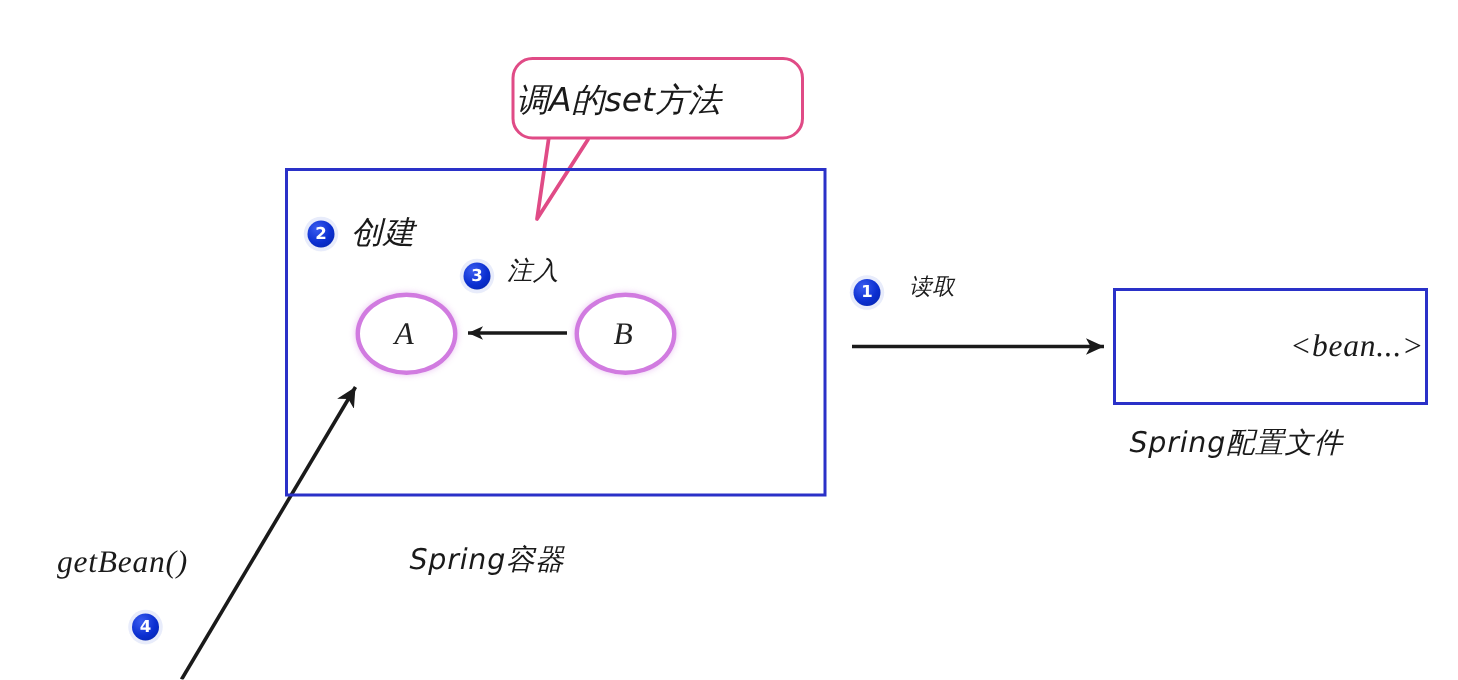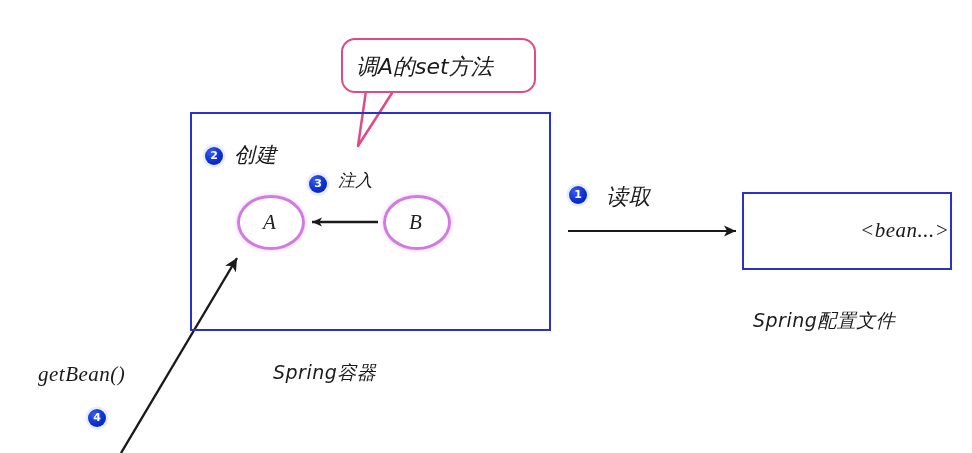--- a/index.html
+++ b/index.html
@@ -116,40 +116,40 @@
   <g>
     <line x1="568" y1="231" x2="736" y2="231" stroke="#1a1a1a" stroke-width="2.2" marker-end="url(#arrowRight)"></line>
   </g>
 
   <g>
     <line x1="121" y1="453" x2="237" y2="258" stroke="#1a1a1a" stroke-width="2.4" marker-end="url(#arrowDiag)"></line>
   </g>
 </svg>
 
 <div class="bubble" style="left:341px; top:38px; width:195px; height:55px;"></div>
-<div class="bubble-text lbl-cn" style="left:356px; top:52px;">调A的set方法</div>
+<div class="bubble-text lbl-cn" style="left:344px; top:52px;">调A的set方法</div>
 
 <div class="box" style="left:190px; top:112px; width:361px; height:219px;"></div>
 
 <div class="lbl lbl-cn" style="left:273px; top:360px; font-size:19px;text-align:right;">Spring容器</div>
 
 <div class="badge" style="left:205px; top:147px;">2</div>
 <div class="lbl lbl-cn" style="left:234px; top:141px; font-size:21px;">创建</div>
 
 <div class="badge" style="left:309px; top:175px;">3</div>
 <div class="lbl lbl-cn" style="left:338px; top:169px; font-size:17px;">注入</div>
 
 <div class="node" style="left:237px; top:195px; width:68px; height:55px;"></div>
 <div class="node-text" style="left:263px; top:210px;">A</div>
 
 <div class="node" style="left:383px; top:195px; width:68px; height:55px;"></div>
 <div class="node-text" style="left:409px; top:210px;">B</div>
 
 <div class="badge" style="left:569px; top:186px;">1</div>
-<div class="lbl lbl-cn" style="left:606px; top:182px; font-size:22px;">读取</div>
+<div class="lbl lbl-cn" style="left:606px; top:182px; font-size:15px;">读取</div>
 
 <div class="box" style="left:742px; top:192px; width:210px; height:78px;"></div>
 <div class="lbl" style="left:812px; top:218px; font-size:21px; font-family:'Liberation Serif', serif;margin-left:48px;">&lt;bean...&gt;</div>
 
-<div class="lbl lbl-cn" style="left:753px; top:308px; font-size:19px;">Spring配置文件</div>
+<div class="lbl lbl-cn" style="left:753px; top:282px; font-size:19px;">Spring配置文件</div>
 
 <div class="lbl" style="left:38px; top:362px; font-size:21px; font-family:Liberation Serif, serif;">getBean()</div>
 <div class="badge" style="left:88px; top:409px;">4</div>
 
 </body></html>

